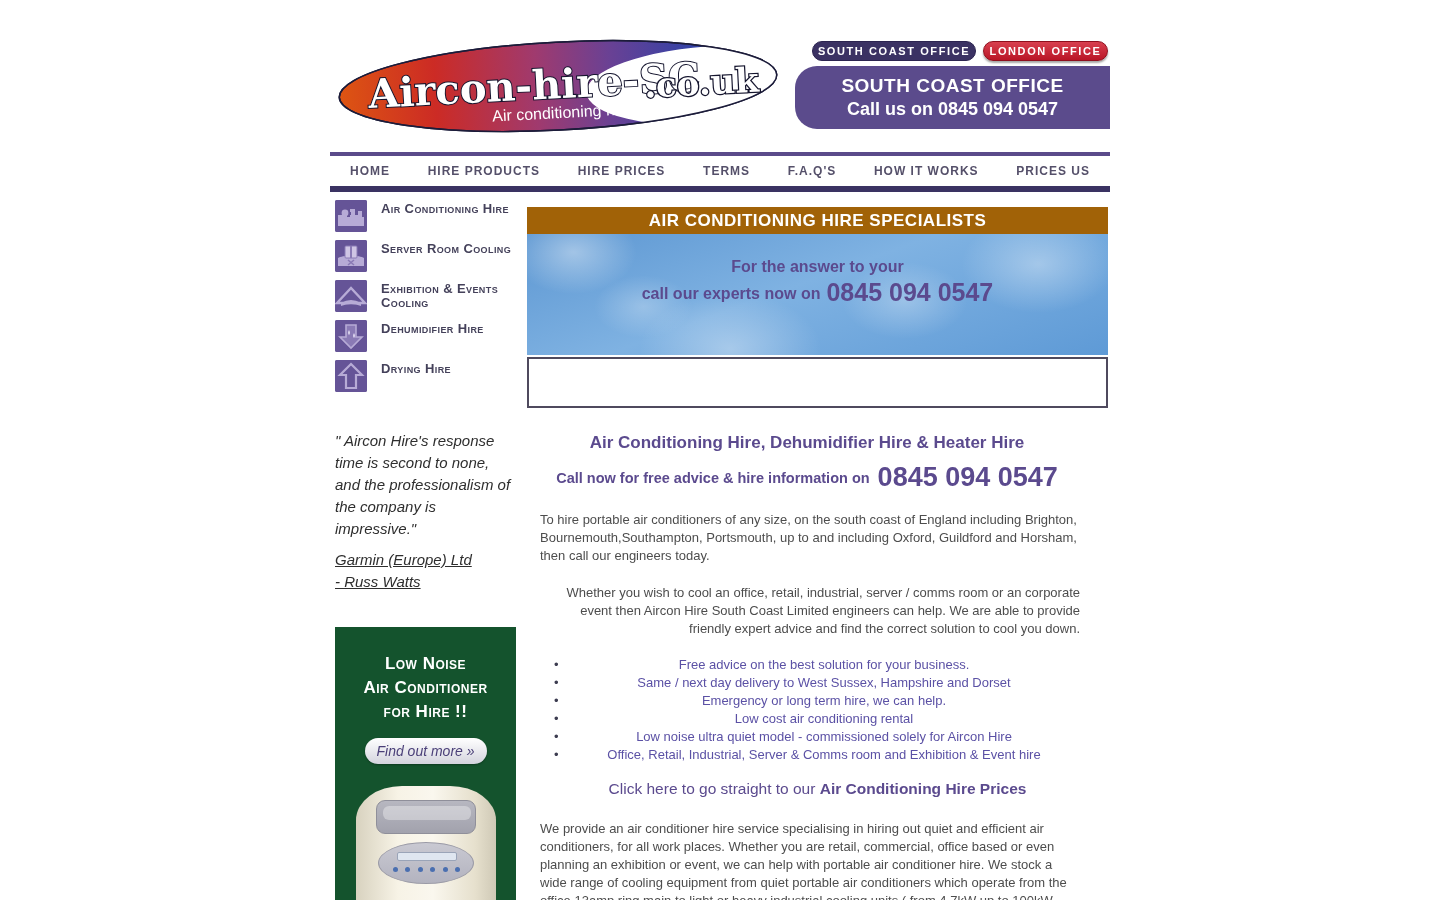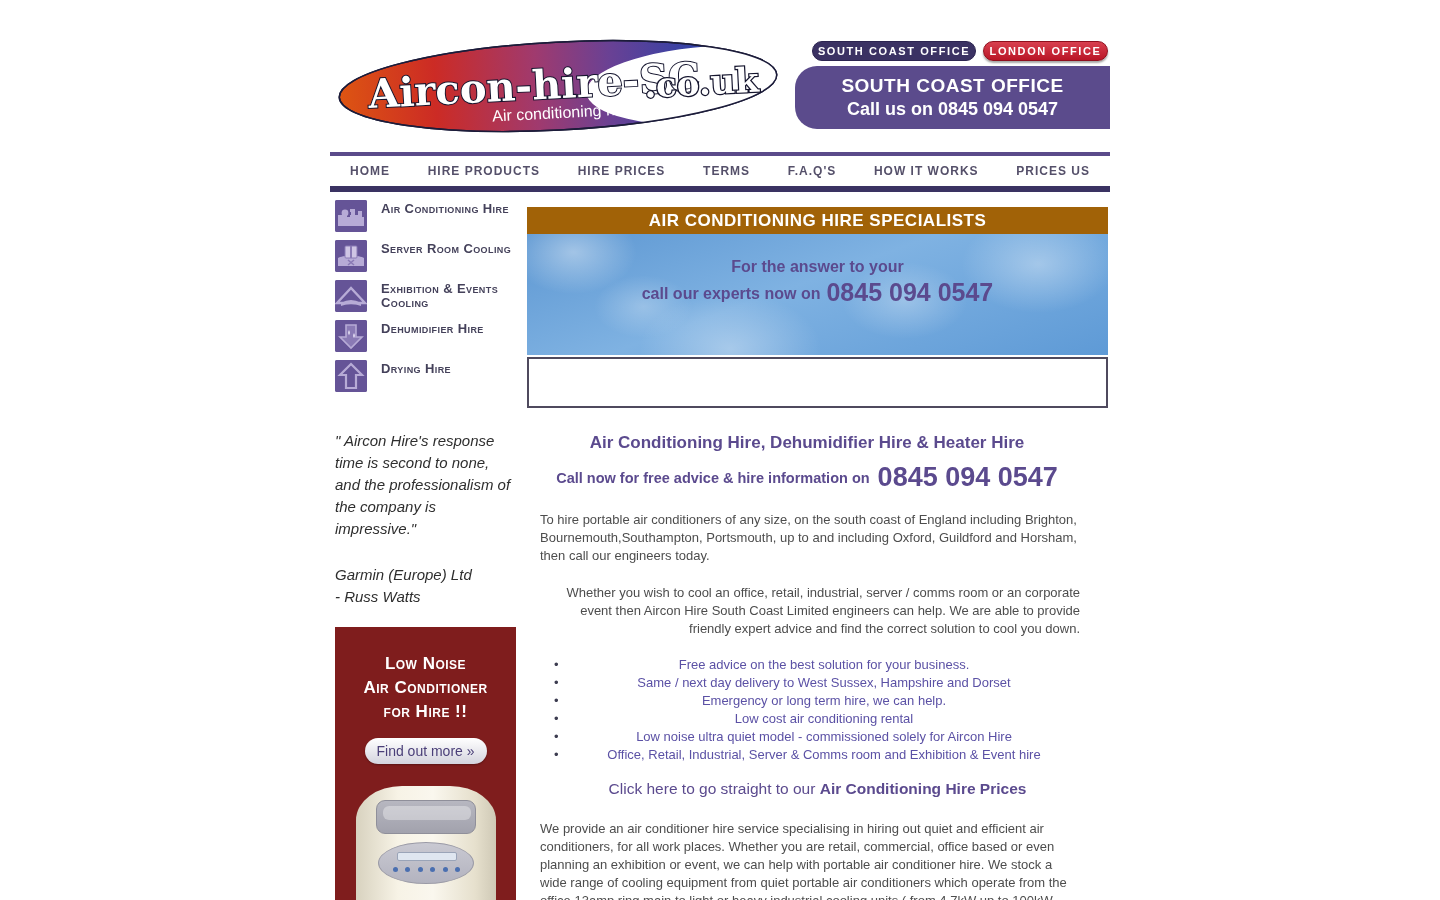--- a/index.html
+++ b/index.html
@@ -52,32 +52,32 @@
   .banner-blue .b1 { font-size:16px; font-weight:bold; }
   .banner-blue .b2 { font-size:16px; font-weight:bold; margin-top:4px; }
   .banner-blue .b3 { font-size:16px; font-weight:bold; margin-top:2px; }
   .banner-blue .bphone { font-size:25px; font-weight:bold; margin-left:6px; vertical-align:-2px; }
   .white-box { position:absolute; left:527px; top:357px; width:581px; height:51px;
                background:#ffffff; border:2px solid #4f4a5e; }
 
   
   .quote { position:absolute; left:335px; top:430px; width:180px; font-style:italic;
            color:#2e2e2e; font-size:15px; line-height:22px; }
-  .quote .who { margin-top:24px; }
+  .quote .who { margin-top:9px;text-decoration:underline; }
 
   
   .promo { position:absolute; left:335px; top:627px; width:181px; height:273px;
-           background:#7f1d1d; overflow:hidden; text-align:center; }
+           background:#14532d; overflow:hidden; text-align:center; }
   .promo-title { margin-top:25px; color:#ffffff; font-weight:bold; font-size:17px;
                  font-variant:small-caps; letter-spacing:.5px; line-height:24px; }
   .promo-btn { margin:14px auto 0; width:122px; height:26px; border-radius:13px;
                background:linear-gradient(180deg,#ffffff,#d4d4de); border:none;
                color:#4a3f78; font-size:14px; font-family:"Liberation Sans",sans-serif;
                display:flex; align-items:center; justify-content:center; cursor:pointer;
-               box-shadow:0 1px 2px rgba(0,0,0,.3); }
+               box-shadow:0 1px 2px rgba(0,0,0,.3);font-style:italic; }
   .ac-unit { position:relative; margin:22px auto 0; width:146px; height:150px; }
   .ac-body { position:absolute; left:3px; top:0; width:140px; height:150px;
              background:linear-gradient(90deg,#d8d2bf, #f7f3e6 30%, #faf7ee 55%, #e6e0cd 85%, #cfc9b6);
              border-radius:46px 46px 0 0 / 34px 34px 0 0; }
   .ac-vent { position:absolute; left:23px; top:14px; width:100px; height:34px;
              background:linear-gradient(180deg,#b7b7c0,#a2a2ad); border-radius:9px;
              border:1px solid #8f8f9a; }
   .ac-vent::after { content:""; position:absolute; left:6px; top:5px; width:88px; height:14px;
              background:rgba(255,255,255,.35); border-radius:6px; }
   .ac-panel { position:absolute; left:25px; top:56px; width:96px; height:42px;

